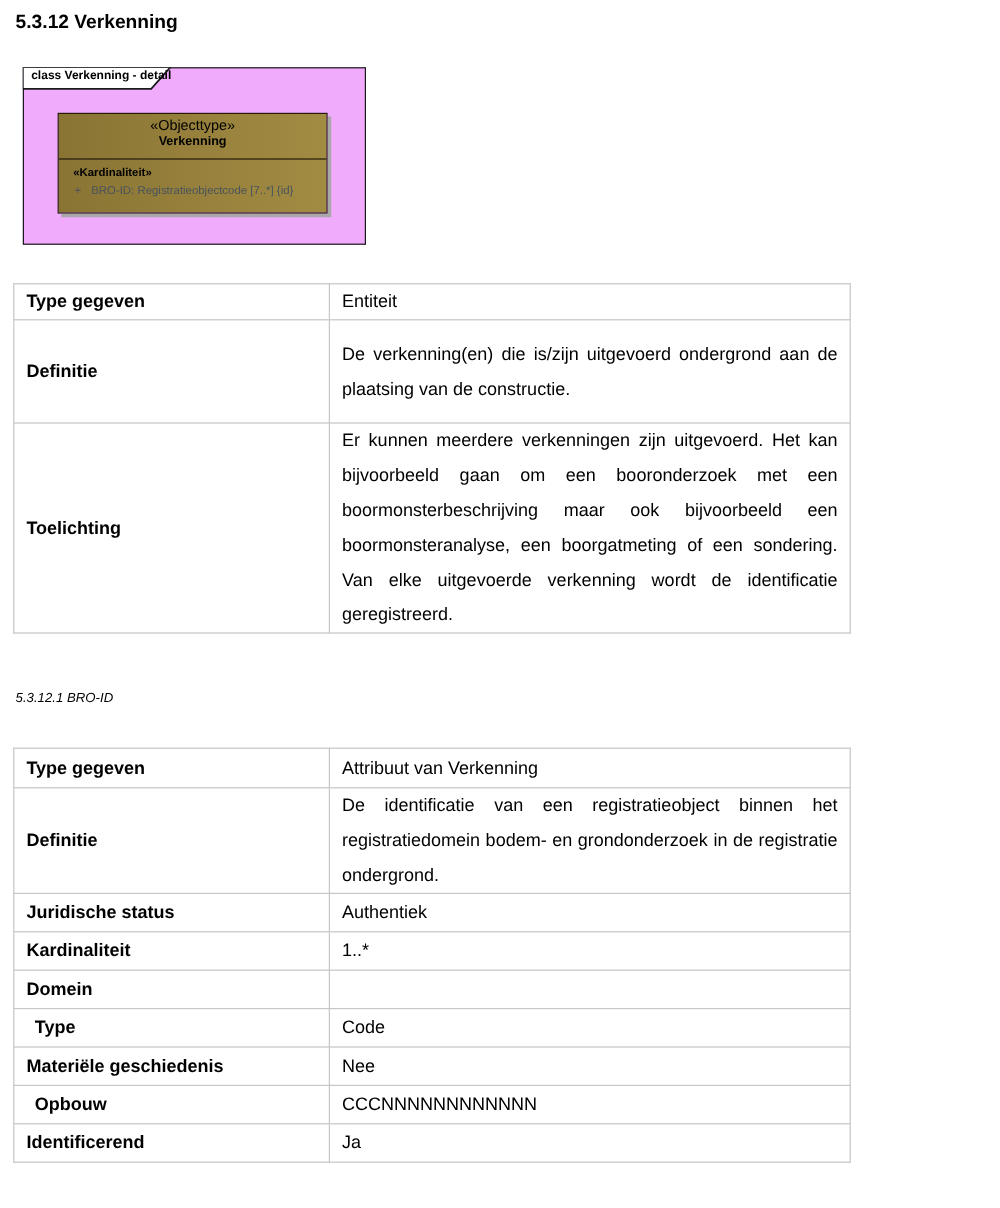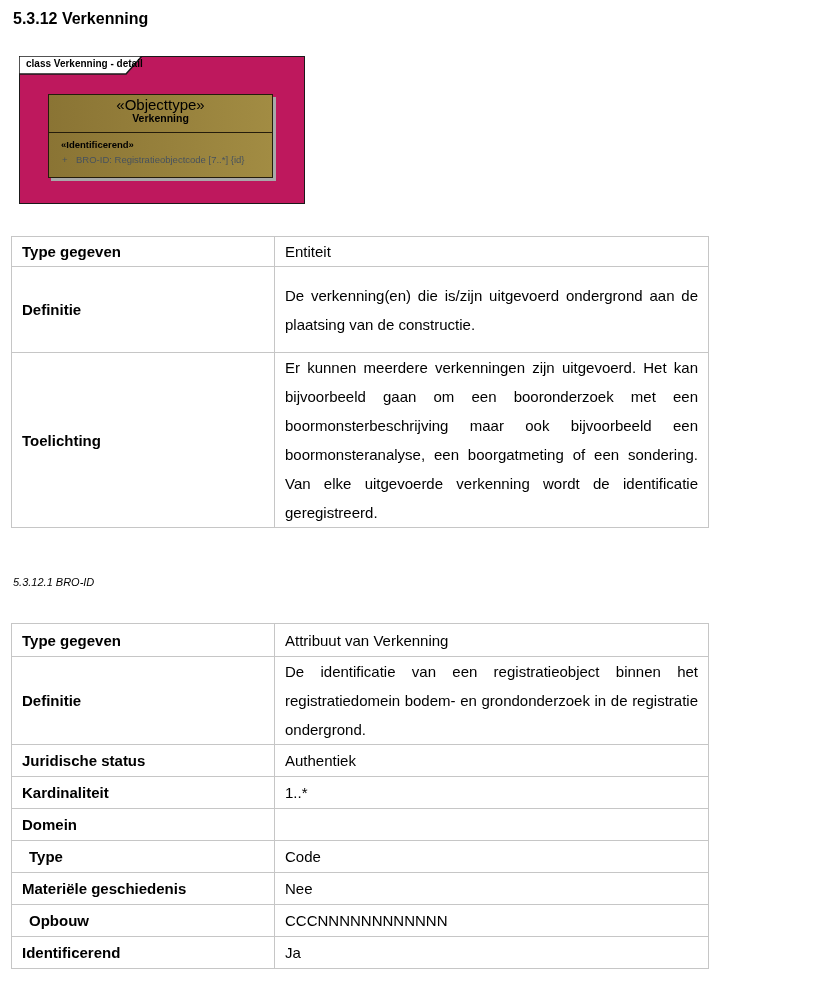--- a/index.html
+++ b/index.html
@@ -25,21 +25,21 @@
     line-height:17px;
   }
 
   
   .uml-frame {
     position:relative;
     margin:28px 0 0 8px;
     width:284px;
     height:146px;
     border:1.5px solid #1a1a1a;
-    background:#be185d;
+    background:#f0abfc;
   }
   .frame-tab {
     position:absolute;
     top:-1px; left:-1px;
     width:124px; height:19px;
   }
   .frame-tab svg { position:absolute; top:0; left:0; }
   .frame-tab .tab-label {
     position:absolute; top:2px; left:7px;
     font-size:10px; font-weight:bold;
@@ -52,21 +52,21 @@
     background:linear-gradient(90deg, #8a7434 0%, #a28c43 100%);
     border:1.5px solid #241c0b;
     box-shadow:3px 3px 0 #a8a8a8;
   }
   .comp-top {
     height:34px;
     border-bottom:1.5px solid #241c0b;
     text-align:center;
     padding-top:3px;
   }
-  .stereo { font-size:15px; line-height:13px; color:#000; }
+  .stereo { font-size:12px; line-height:13px; color:#000; }
   .cls-name { font-size:10.5px; font-weight:bold; line-height:14px; color:#000; }
   .comp-bottom { padding:6px 0 0 12px; }
   .attr-stereo { font-size:9.5px; font-weight:bold; color:#000; }
   .attr-line {
     margin-top:4px;
     font-size:9.5px;
     color:#47525e;
     white-space:nowrap;
   }
   .attr-line .vis { display:inline-block; width:14px; padding-left:1px; }
@@ -105,21 +105,21 @@
       </svg>
       <span class="tab-label">class Verkenning - detail</span>
     </div>
 
     <div class="class-box">
       <div class="comp-top">
         <div class="stereo">«Objecttype»</div>
         <div class="cls-name">Verkenning</div>
       </div>
       <div class="comp-bottom">
-        <div class="attr-stereo">«Identificerend»</div>
+        <div class="attr-stereo">«Kardinaliteit»</div>
         <div class="attr-line">
           <span class="vis">+</span><span>BRO-ID: Registratieobjectcode [7..*] {id}</span>
         </div>
       </div>
     </div>
   </div>
 
   <table class="spec">
     <tbody>
       <tr style="height:28px">

